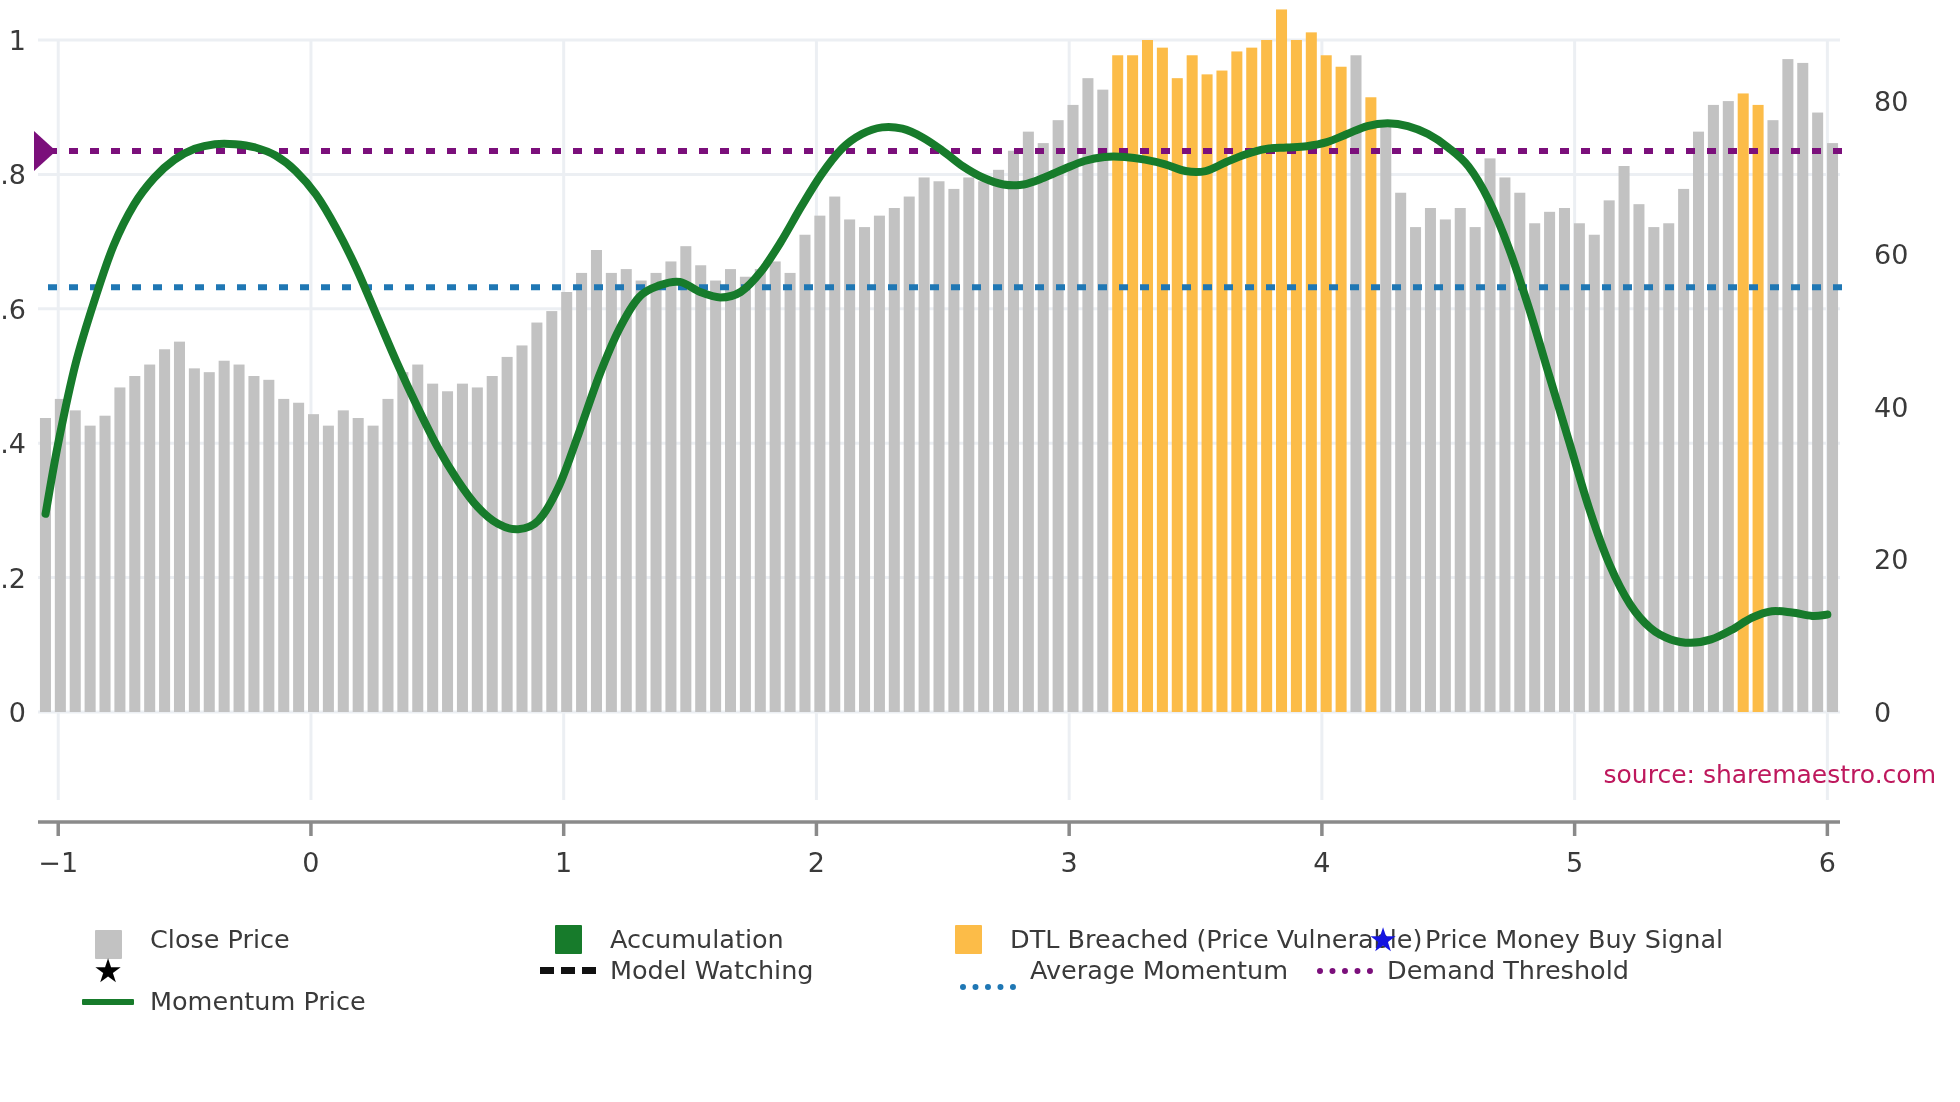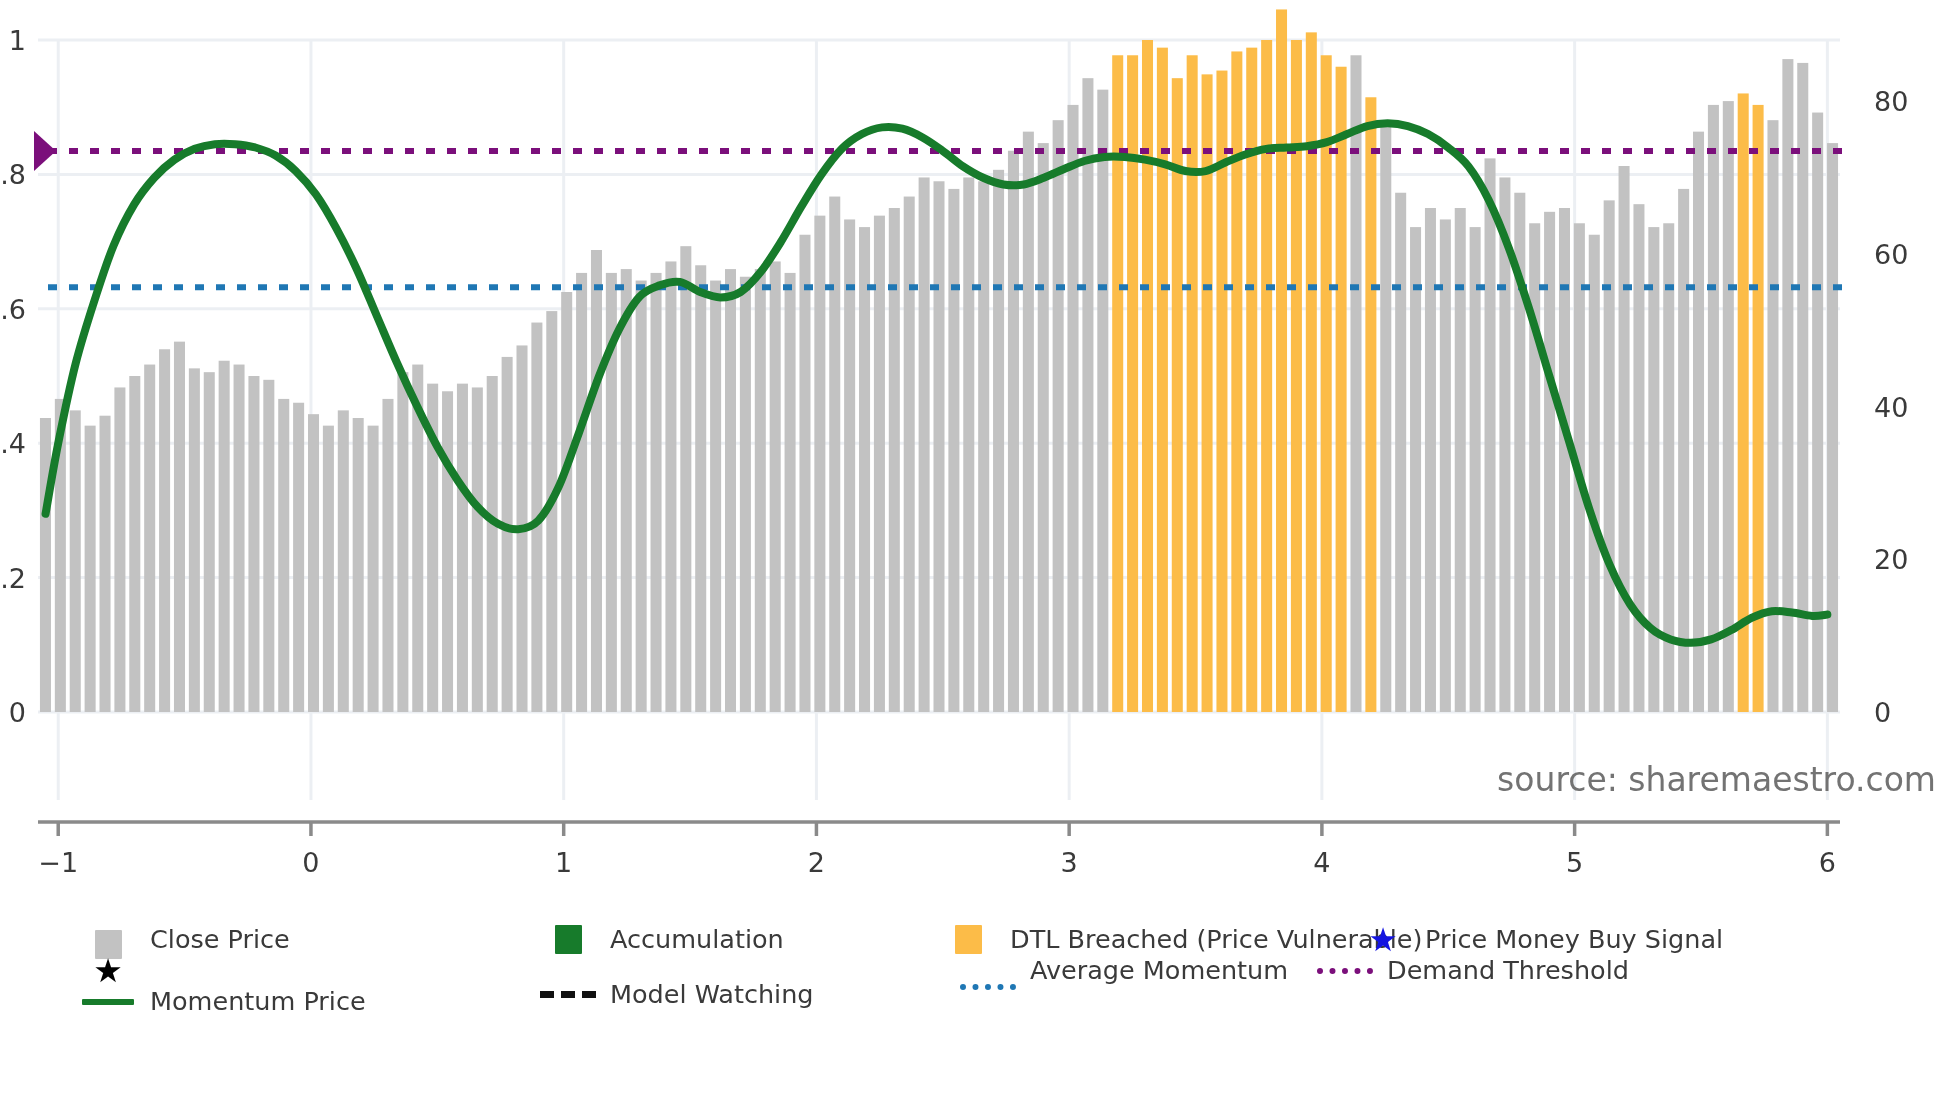--- a/index.html
+++ b/index.html
@@ -5,21 +5,21 @@
   html,body{margin:0;padding:0;}
   body{
     width:1960px;height:1102px;background:#ffffff;
     font-family:"DejaVu Sans","Liberation Sans",sans-serif;
     overflow:hidden;position:relative;
   }
   #root{position:absolute;inset:0;}
   #chart-svg{position:absolute;left:0;top:0;}
   .axis-label{font-size:27px;fill:#3a3a3a;}
   .src-text{
-    position:absolute;font-size:33px;color:#737373;
+    position:absolute;font-size:25px;color:#be185d;
     right:24px;top:760px;white-space:nowrap;
   }
   
   #legend{
     position:absolute;left:78px;top:920px;width:1870px;
   }
   .lg-row{display:flex;align-items:flex-start;}
   .lg-item{display:flex;align-items:center;height:39px;}
   .lg-item .lbl{
     font-size:25.5px;color:#3a3a3a;white-space:nowrap;
@@ -253,21 +253,21 @@
           </div>
           <div class="lbl">Price Money Buy Signal</div>
         </div>
       </div>
       <div class="lg-row" style="position: relative; height: 31px;">
         <div class="lg-item" style="position: absolute; left: 0px;">
           <div class="key">
             <div class="star" style="color: rgb(0, 0, 0);">★</div>
           </div>
         </div>
-        <div class="lg-item" style="position: absolute; left: 460px; margin-top: 24px;">
+        <div class="lg-item" style="position: absolute; left: 460px;">
           <div class="key">
             <div class="sw-dash" style="border-top-color: rgb(17, 17, 17);"></div>
           </div>
           <div class="lbl">Model Watching</div>
         </div>
         <div class="lg-item" style="position: absolute; left: 880px; align-items: flex-end;">
           <div class="key">
             <div class="sw-dot" style="border-top-color: rgb(31, 119, 180);"></div>
           </div>
           <div class="lbl">Average Momentum</div>

